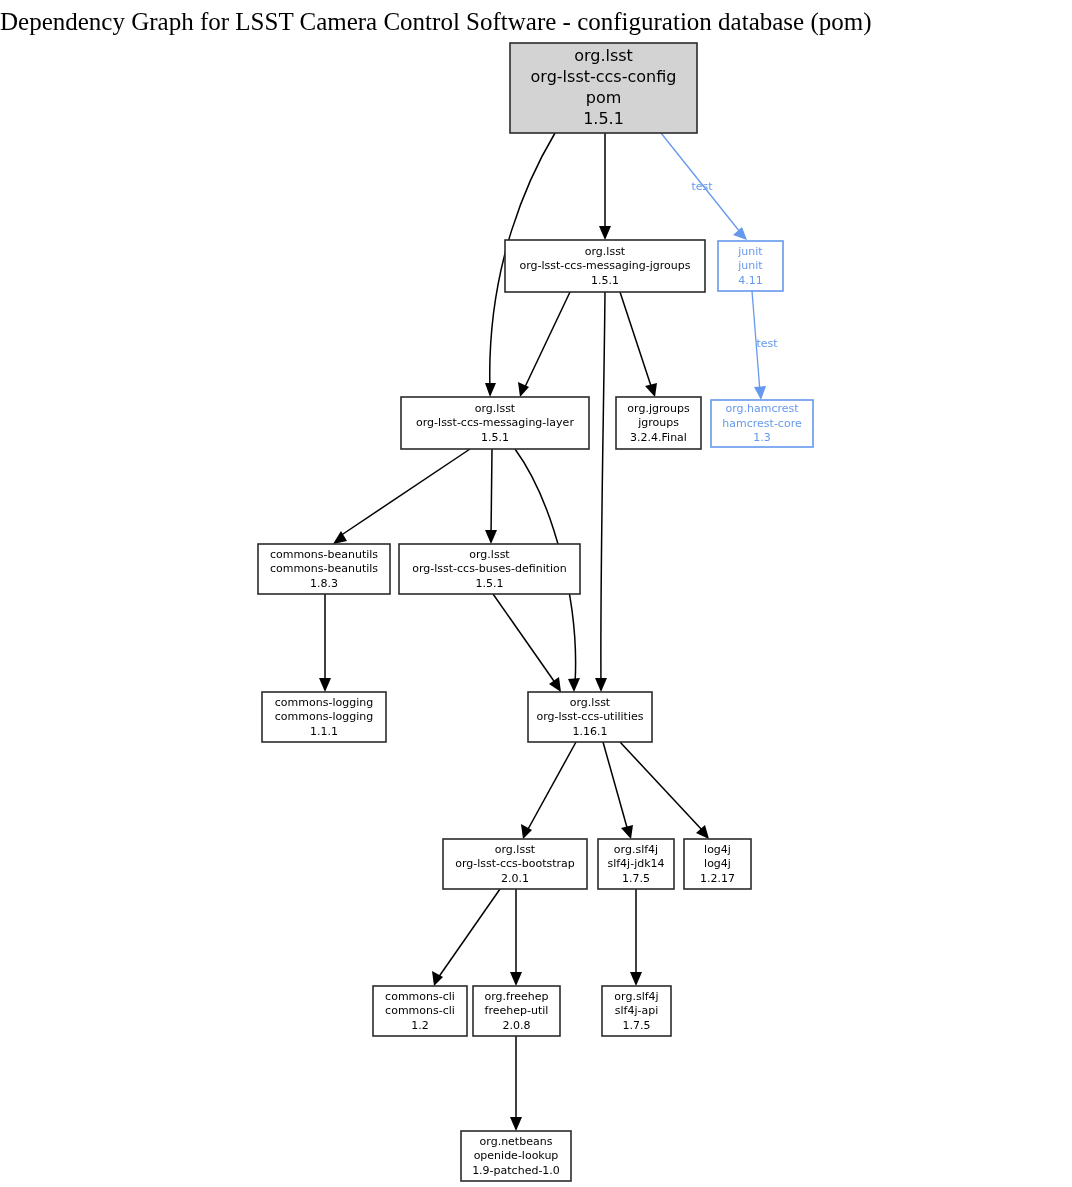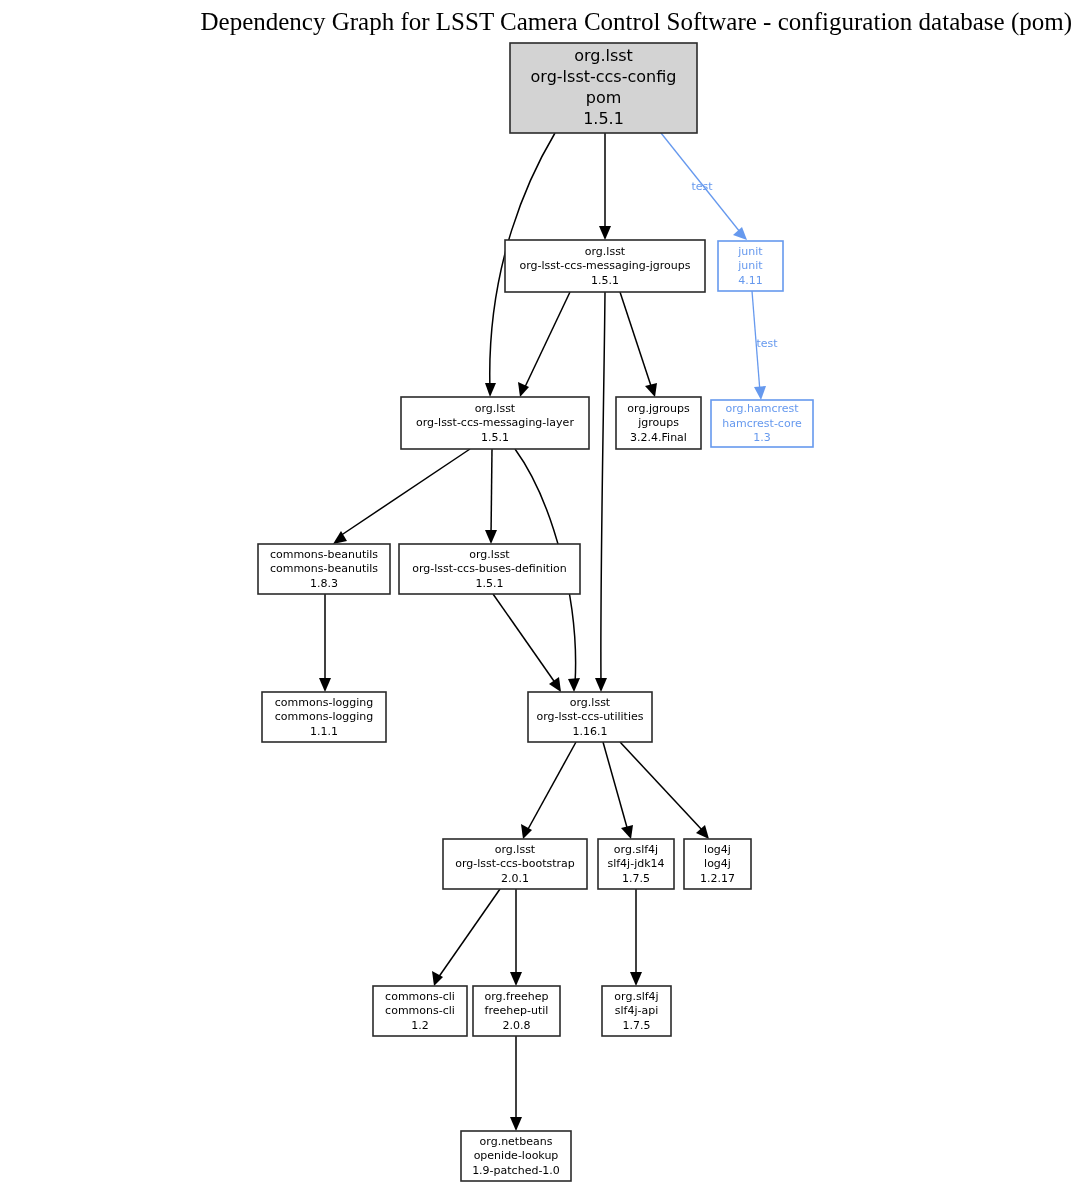--- a/index.html
+++ b/index.html
@@ -12,21 +12,21 @@
     width: 1072px;
     height: 1187px;
     background: #ffffff;
     overflow: hidden;
   }
   #graph-title {
     position: absolute;
     left: 0;
     top: 0;
     width: 1072px;
-    text-align: right;
+    text-align: left;
     font-family: "Liberation Serif", "DejaVu Serif", serif;
     font-size: 25px;
     color: #000000;
     white-space: nowrap;
     line-height: 36px;
     padding-top: 4px;
   }
   svg#graph-canvas {
     position: absolute;
     left: 0;

